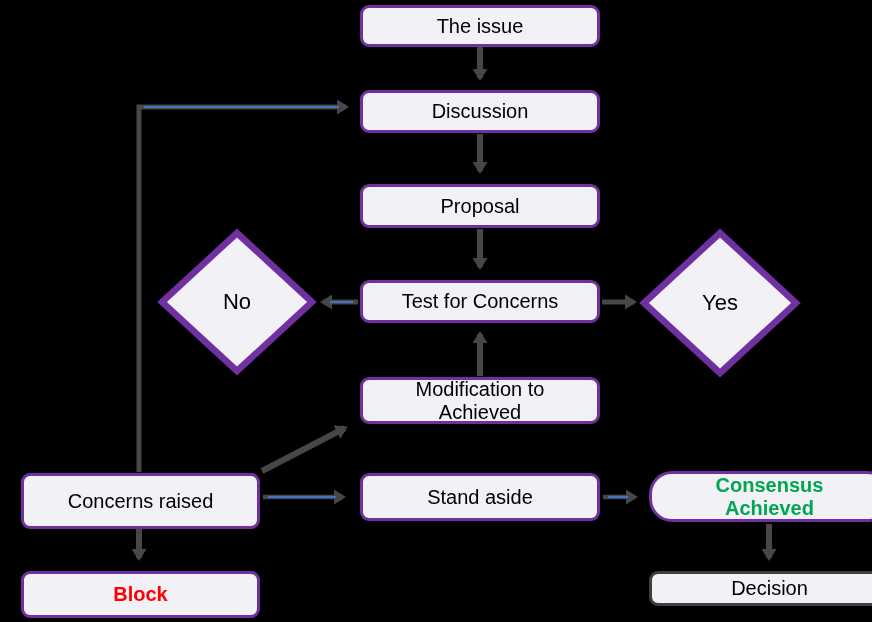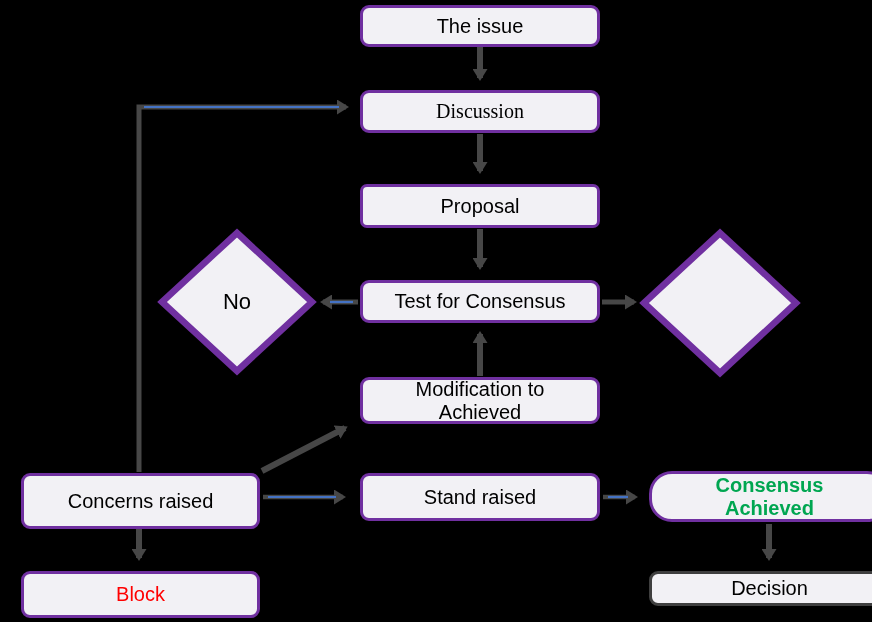--- a/index.html
+++ b/index.html
@@ -12,21 +12,21 @@
   .diamond{stroke:var(--node_border,#7030A0);stroke-width:6.5;fill:var(--node_fill,#F2F1F5);}
   .node{
     position:absolute;box-sizing:border-box;
     background:var(--node_fill,#F2F1F5);
     border:3.5px solid var(--node_border,#7030A0);
     border-radius:9px;
     display:flex;align-items:center;justify-content:center;
     text-align:center;font-size:20px;color:var(--text,#000);line-height:1.15;
   }
   .node--decision{border-color:var(--decision_border,#3F3F3F);}
-  .node--block span{color:var(--block_text,#FF0000);font-weight:normal;}
+  .node--block span{color:var(--block_text,#FF0000);font-weight:bold;}
   .node--consensus span{color:var(--consensus_text,#00A651);font-weight:bold;max-width:180px;}
   .node--modification span{max-width:175px;}
   .diamond-label{
     position:absolute;display:flex;align-items:center;justify-content:center;
     font-size:22px;color:var(--text,#000);text-align:center;
   }
 </style>
 </head>
 <body>
 
@@ -56,52 +56,53 @@
       <line x1="249" y1="497" x2="317" y2="497" class="stripe"></line>
       <polyline points="584,497 616,497" class="edge" stroke-width="4.5" marker-end="url(#ah)"></polyline>
       <line x1="589" y1="497" x2="609" y2="497" class="stripe"></line>
       <polyline points="750,524 750,558" class="edge" stroke-width="6" marker-end="url(#ah)"></polyline>
     </svg>
 
   <div class="node" style="left:341px;top:5px;width:240px;height:42px;">
     <span>The issue</span>
   </div>
 
-  <div class="node" style="left:341px;top:90px;width:240px;height:43px;font-family:Liberation Serif, serif;">
+  <div class="node" style="left:341px;top:90px;width:240px;height:43px;">
     <span>Discussion</span>
   </div>
 
-  <div class="node" style="left:341px;top:184px;width:240px;height:44px;border-radius:7px;">
+  <div class="node" style="left:341px;top:184px;width:240px;height:44px;">
     <span>Proposal</span>
   </div>
 
   <div class="node" style="left:341px;top:280px;width:240px;height:43px;">
-    <span>Test for Consensus</span>
+    <span>Test for Concerns</span>
   </div>
 
   <div class="node node--modification" style="left:341px;top:377px;width:240px;height:47px;">
     <span>Modification to Achieved</span>
   </div>
 
   <div class="node" style="left:2px;top:473px;width:239px;height:56px;">
     <span>Concerns raised</span>
   </div>
 
   <div class="node" style="left:341px;top:473px;width:240px;height:48px;">
-    <span>Stand raised</span>
+    <span>Stand aside</span>
   </div>
 
   <div class="node node--consensus" style="left:630px;top:471px;width:241px;height:51px;border-radius:23px;">
     <span>Consensus Achieved</span>
   </div>
 
   <div class="node node--block" style="left:2px;top:571px;width:239px;height:47px;">
     <span>Block</span>
   </div>
 
   <div class="node node--decision" style="left:630px;top:571px;width:241px;height:35px;">
     <span>Decision</span>
   </div>
 
   <div class="diamond-label" style="left:143px;top:233px;width:150px;height:138px;">No</div>
 
+  <div class="diamond-label" style="left:625px;top:233px;width:152px;height:140px;">Yes</div>
 
 </div>
 
 </body></html>

